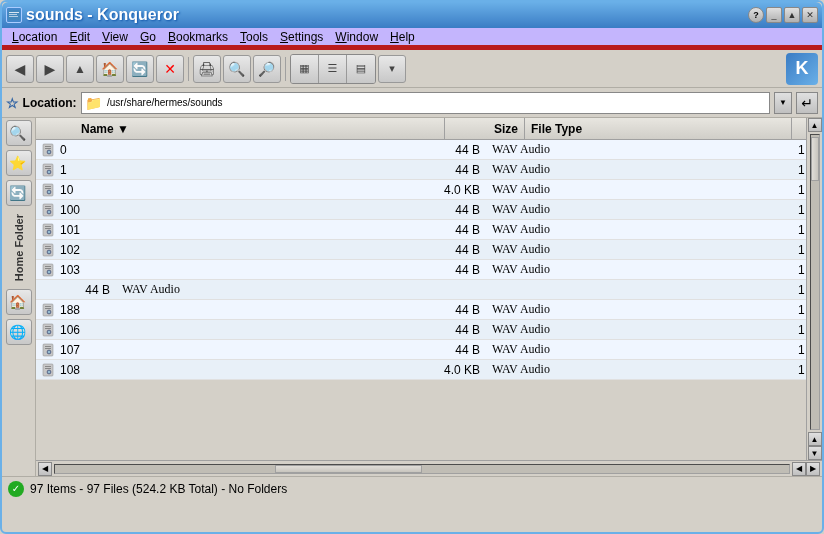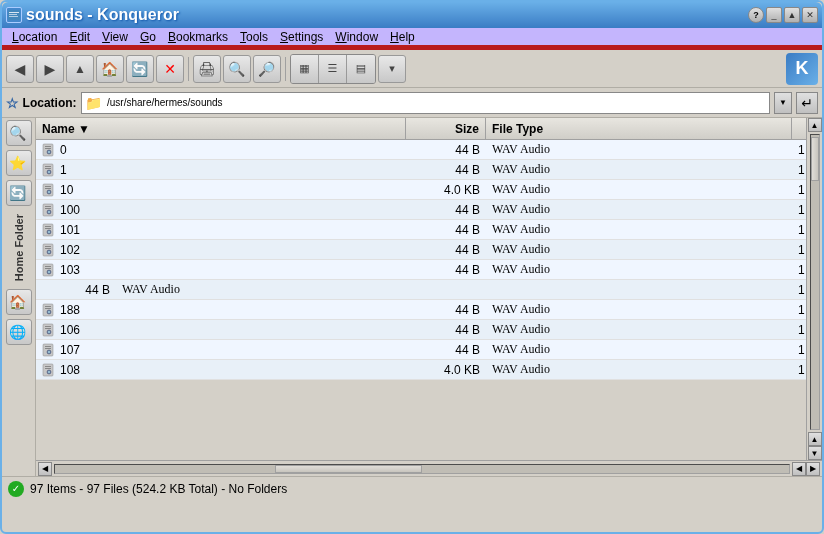--- a/index.html
+++ b/index.html
@@ -225,21 +225,21 @@
       padding: 2px 6px;
       font-weight: bold;
       font-size: 12px;
       border-right: 1px solid #a0a0a0;
       height: 100%;
       display: flex;
       align-items: center;
       cursor: pointer;
       user-select: none;
     }
-    .col-name { width: 370px; }
+    .col-name { width: 370px; margin-left: 39px; }
     .col-size { width: 80px; justify-content: flex-end; }
     .col-type { flex: 1; }
     .col-extra { width: 14px; border-right: none; }
 
     .file-list {
       flex: 1;
       overflow-y: auto;
       overflow-x: hidden;
     }
     .file-row {

